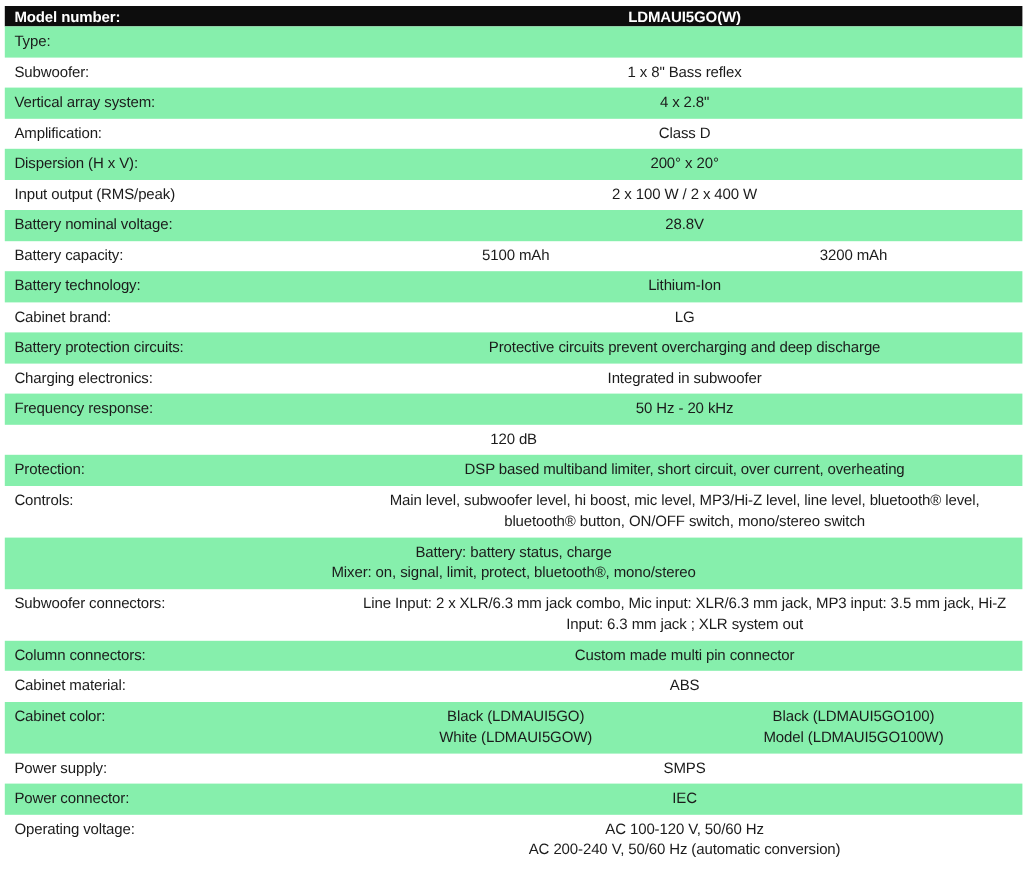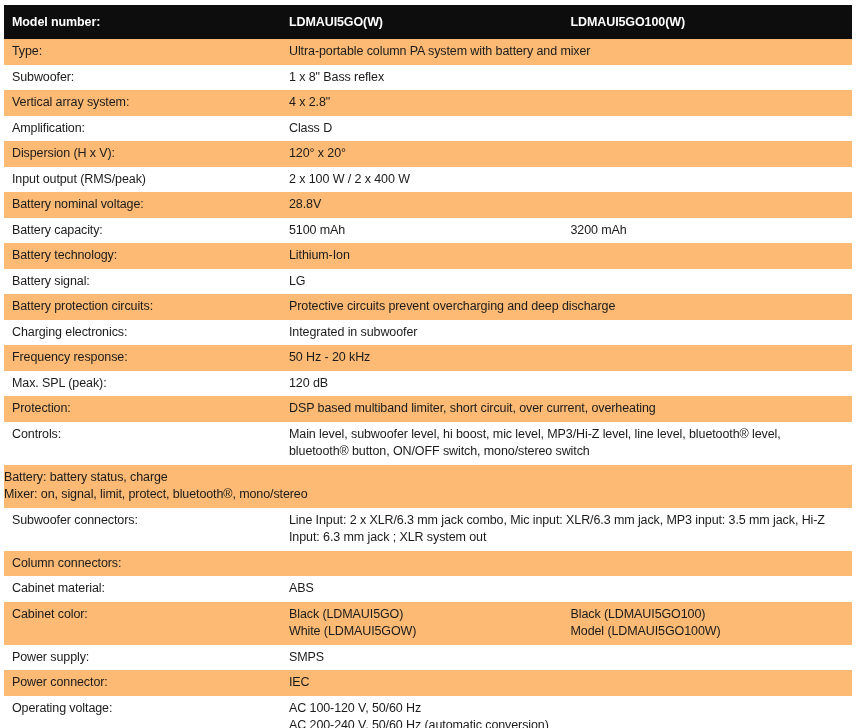--- a/index.html
+++ b/index.html
@@ -14,66 +14,62 @@
     width: 856px;
     padding: 5px 4px 0 4px;
   }
   .header-row {
     display: flex;
     align-items: center;
     background: #0d0d0d;
     color: #ffffff;
     font-weight: 700;
     font-size: 12.5px;
-    height: 34px;
+    height: 17px;
     letter-spacing: -0.1px;
   }
   .spec-row {
     display: flex;
     align-items: flex-start;
     padding: 4px 0;
     font-size: 12.5px;
     line-height: 17.5px;
     color: #1b1b1b;
     letter-spacing: -0.1px;
   }
   .spec-row.shaded {
-    background: #fdba74;
+    background: #86efac;
   }
   .cell-label {
     flex: none;
     width: 285px;
     box-sizing: border-box;
     padding-left: 8px;
     text-align: left;
   }
   .cell-value {
     flex: 1;
-    text-align: left;
+    text-align: center;
     min-width: 0;
   }
   .cell-value .line {
     white-space: nowrap;
   }
 </style>
 </head>
 <body>
 
 <div class="spec-table">
   <div class="header-row">
     <div class="cell-label">Model number:</div>
     <div class="cell-value">LDMAUI5GO(W)</div>
-    <div class="cell-value">LDMAUI5GO100(W)</div>
   </div>
   <div id="spec-table-body">
       <div class="spec-row shaded">
         <div class="cell-label">Type:</div>
-        <div class="cell-value">
-          <div class="line">Ultra-portable column PA system with battery and mixer</div>
-        </div>
       </div>
       <div class="spec-row">
         <div class="cell-label">Subwoofer:</div>
         <div class="cell-value">
           <div class="line">1 x 8" Bass reflex</div>
         </div>
       </div>
       <div class="spec-row shaded">
         <div class="cell-label">Vertical array system:</div>
         <div class="cell-value">
@@ -82,21 +78,21 @@
       </div>
       <div class="spec-row">
         <div class="cell-label">Amplification:</div>
         <div class="cell-value">
           <div class="line">Class D</div>
         </div>
       </div>
       <div class="spec-row shaded">
         <div class="cell-label">Dispersion (H x V):</div>
         <div class="cell-value">
-          <div class="line">120° x 20°</div>
+          <div class="line">200° x 20°</div>
         </div>
       </div>
       <div class="spec-row">
         <div class="cell-label">Input output (RMS/peak)</div>
         <div class="cell-value">
           <div class="line">2 x 100 W / 2 x 400 W</div>
         </div>
       </div>
       <div class="spec-row shaded">
         <div class="cell-label">Battery nominal voltage:</div>
@@ -113,21 +109,21 @@
           <div class="line">3200 mAh</div>
         </div>
       </div>
       <div class="spec-row shaded">
         <div class="cell-label">Battery technology:</div>
         <div class="cell-value">
           <div class="line">Lithium-Ion</div>
         </div>
       </div>
       <div class="spec-row">
-        <div class="cell-label">Battery signal:</div>
+        <div class="cell-label">Cabinet brand:</div>
         <div class="cell-value">
           <div class="line">LG</div>
         </div>
       </div>
       <div class="spec-row shaded">
         <div class="cell-label">Battery protection circuits:</div>
         <div class="cell-value">
           <div class="line">Protective circuits prevent overcharging and deep discharge</div>
         </div>
       </div>
@@ -137,21 +133,20 @@
           <div class="line">Integrated in subwoofer</div>
         </div>
       </div>
       <div class="spec-row shaded">
         <div class="cell-label">Frequency response:</div>
         <div class="cell-value">
           <div class="line">50 Hz - 20 kHz</div>
         </div>
       </div>
       <div class="spec-row">
-        <div class="cell-label">Max. SPL (peak):</div>
         <div class="cell-value">
           <div class="line">120 dB</div>
         </div>
       </div>
       <div class="spec-row shaded">
         <div class="cell-label">Protection:</div>
         <div class="cell-value">
           <div class="line">DSP based multiband limiter, short circuit, over current, overheating</div>
         </div>
       </div>
@@ -170,20 +165,23 @@
       </div>
       <div class="spec-row">
         <div class="cell-label">Subwoofer connectors:</div>
         <div class="cell-value">
           <div class="line">Line Input: 2 x XLR/6.3 mm jack combo, Mic input: XLR/6.3 mm jack, MP3 input: 3.5 mm jack, Hi-Z</div>
           <div class="line">Input: 6.3 mm jack ; XLR system out</div>
         </div>
       </div>
       <div class="spec-row shaded">
         <div class="cell-label">Column connectors:</div>
+        <div class="cell-value">
+          <div class="line">Custom made multi pin connector</div>
+        </div>
       </div>
       <div class="spec-row">
         <div class="cell-label">Cabinet material:</div>
         <div class="cell-value">
           <div class="line">ABS</div>
         </div>
       </div>
       <div class="spec-row shaded">
         <div class="cell-label">Cabinet color:</div>
         <div class="cell-value">

